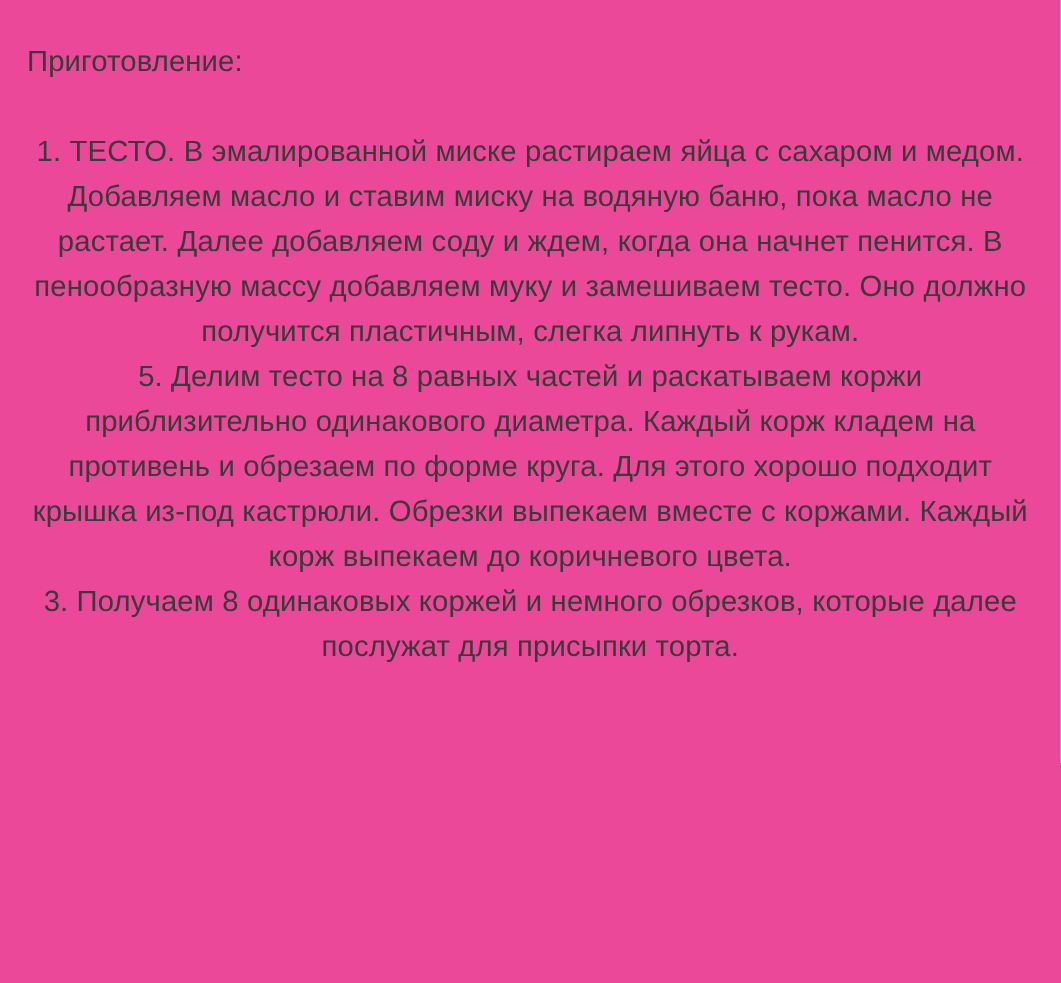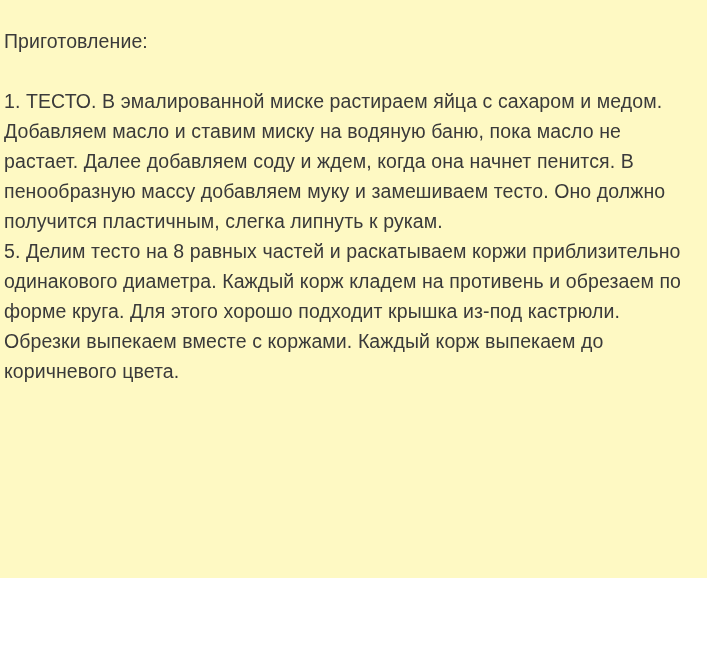--- a/index.html
+++ b/index.html
@@ -9,51 +9,53 @@
   }
   body {
     width: 707px;
     height: 655px;
     overflow: hidden;
     font-family: "Liberation Sans", sans-serif;
     color: #333333;
   }
   .page {
     width: 707px;
-    height: 578px;
+    height: 655px;
     box-sizing: border-box;
-    padding: 26px 18px 0 4px;
-    background: #fef9c3;
+    padding: 26px 18px 0 18px;
+    background: #ec4899;
   }
   .doc-text {
     font-size: 19.5px;
     line-height: 30px;
     color: #3a3a3a;
     letter-spacing: 0.1px;
   }
   .heading {
     margin: 0 0 30px 0;
     font-size: 19.5px;
     line-height: 30px;
     font-weight: 400;
     color: #3a3a3a;
   }
   .para {
     margin: 0;
     font-size: 19.5px;
     line-height: 30px;
     color: #3a3a3a;
     white-space: pre-wrap;
+    text-align: center;
   }
   .para + .para {
     margin-top: 0;
   }
 </style>
 </head>
 <body>
 
 <div class="page">
   <div class="doc-text">
     <p class="heading">Приготовление:</p>
     <p class="para">1. ТЕСТО. В эмалированной миске растираем яйца с сахаром и медом. Добавляем масло и ставим миску на водяную баню, пока масло не растает. Далее добавляем соду и ждем, когда она начнет пенится. В пенообразную массу добавляем муку и замешиваем тесто. Оно должно получится пластичным, слегка липнуть к рукам.</p>
     <p class="para">5. Делим тесто на 8 равных частей и раскатываем коржи приблизительно одинакового диаметра. Каждый корж кладем на противень и обрезаем по форме круга. Для этого хорошо подходит крышка из-под кастрюли. Обрезки выпекаем вместе с коржами. Каждый корж выпекаем до коричневого цвета.</p>
+    <p class="para">3. Получаем 8 одинаковых коржей и немного обрезков, которые далее послужат для присыпки торта.</p>
   </div>
 </div>
 
 </body></html>

